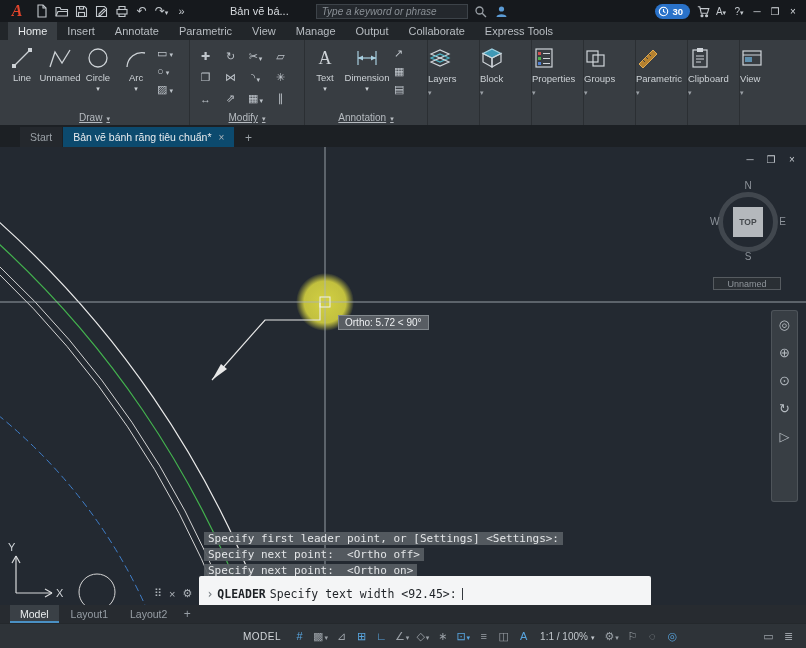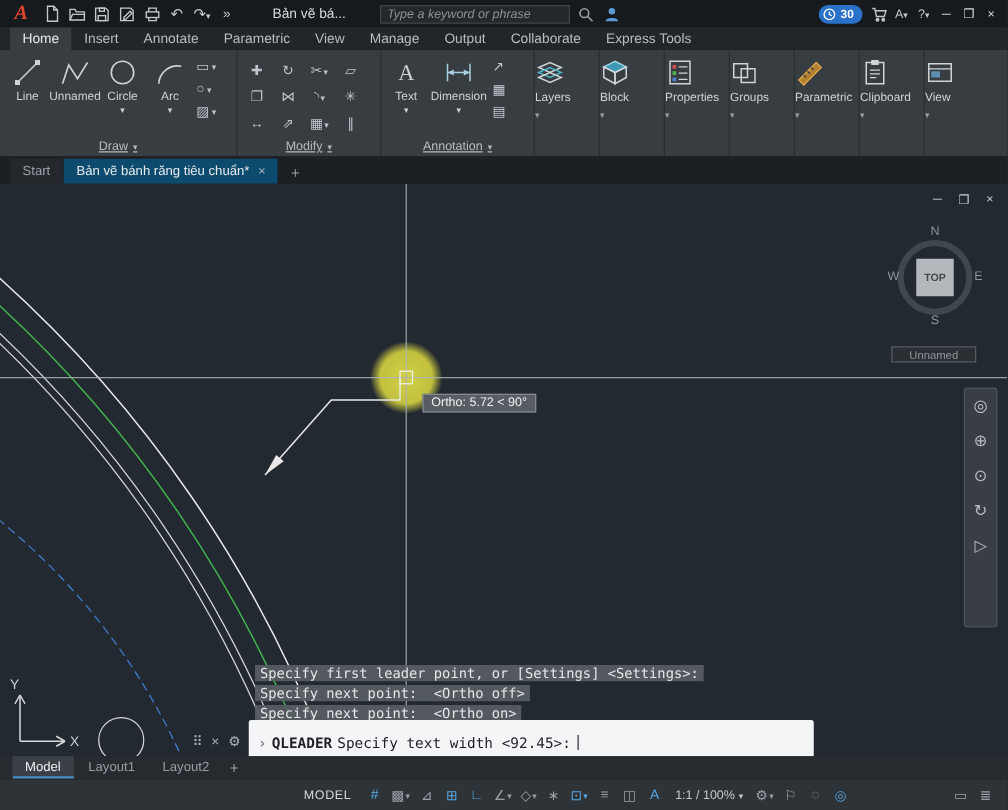--- a/index.html
+++ b/index.html
@@ -8,21 +8,21 @@
   .caret::after{content:"▾";font-size:7px;line-height:1;color:inherit;}
   .chevrons::after{content:"»";font-size:11px;color:#c3c8cd;}
 
   
   .titlebar{position:absolute;top:0;left:0;right:0;height:22px;background:#16191d;
     display:flex;align-items:center;gap:5px;padding:0 5px;color:#c3c8cd;}
   .logo{width:24px;height:20px;display:flex;align-items:center;justify-content:center;
     color:#e2452c;font-weight:bold;font-style:italic;font-size:16px;font-family:"Liberation Serif",serif;}
   .qa-icon{width:15px;height:15px;display:flex;align-items:center;justify-content:center;color:#c3c8cd;font-size:12px;}
   .qa-icon svg{display:block;}
-  .doc-title{margin-left:24px;font-size:11px;color:#d6dade;white-space:nowrap;}
+  .doc-title{margin-left:36px;font-size:11px;color:#d6dade;white-space:nowrap;}
   .searchbox{margin-left:22px;width:152px;height:15px;background:#24282d;border:1px solid #3d4349;
     display:flex;align-items:center;padding:0 5px;font-size:10px;font-style:italic;color:#8a9096;overflow:hidden;white-space:nowrap;}
   .tb-icon{width:16px;height:16px;display:flex;align-items:center;justify-content:center;}
   .timer-pill{margin-left:auto;height:15px;display:flex;align-items:center;gap:3px;
     background:#2a72c9;border-radius:8px;padding:0 7px 0 3px;color:#fff;font-size:9.5px;font-weight:bold;}
   .tb-right{display:flex;align-items:center;gap:2px;font-size:10px;color:#c3c8cd;}
   .winbtn{width:16px;height:16px;display:flex;align-items:center;justify-content:center;font-size:10px;color:#d6dade;}
 
   
   .ribbon-tabs{position:absolute;top:22px;left:0;right:0;height:18px;background:#22262a;
@@ -43,21 +43,21 @@
   .stool{display:flex;align-items:center;gap:2px;color:#bfc5cb;font-size:11px;height:14px;}
   .mgrid{display:grid;grid-template-columns:repeat(4,25px);grid-auto-rows:21px;align-content:start;padding-top:4px;}
   .mtool{display:flex;align-items:center;justify-content:center;gap:1px;color:#bfc5cb;font-size:11px;}
   .rpanel{width:52px;display:flex;flex-direction:column;border-right:1px solid #2b2f33;
     padding-top:6px;color:#cdd2d6;font-size:9.5px;}
   .rpanel svg{display:block;margin-bottom:3px;}
   .rpanel .caret{margin-top:2px;color:#9aa0a6;}
 
   
   .filetabs{position:absolute;top:125px;left:0;right:0;height:22px;background:#1c2024;
-    display:flex;align-items:flex-end;padding-left:8px;gap:1px;font-size:10.5px;}
+    display:flex;align-items:flex-end;padding-left:20px;gap:1px;font-size:10.5px;}
   .ftab{height:20px;padding:0 10px;display:flex;align-items:center;gap:7px;color:#9aa0a6;background:#24282d;white-space:nowrap;}
   .ftab.active{background:#0c4a6e;color:#e8ebee;text-align:center;}
   .ftab-close{font-size:10px;color:#aeb4ba;}
   .ftab-add{width:18px;height:18px;margin-left:4px;display:flex;align-items:center;justify-content:center;
     color:#9aa0a6;font-size:12px;}
 
   
   .canvas{position:absolute;top:147px;left:0;width:806px;height:458px;background:#232931;overflow:hidden;cursor:crosshair;}
   .canvas svg.scene{position:absolute;left:0;top:0;}
   .vp-controls{position:absolute;top:7px;right:8px;display:flex;gap:9px;color:#c6cbd0;font-size:10px;}

